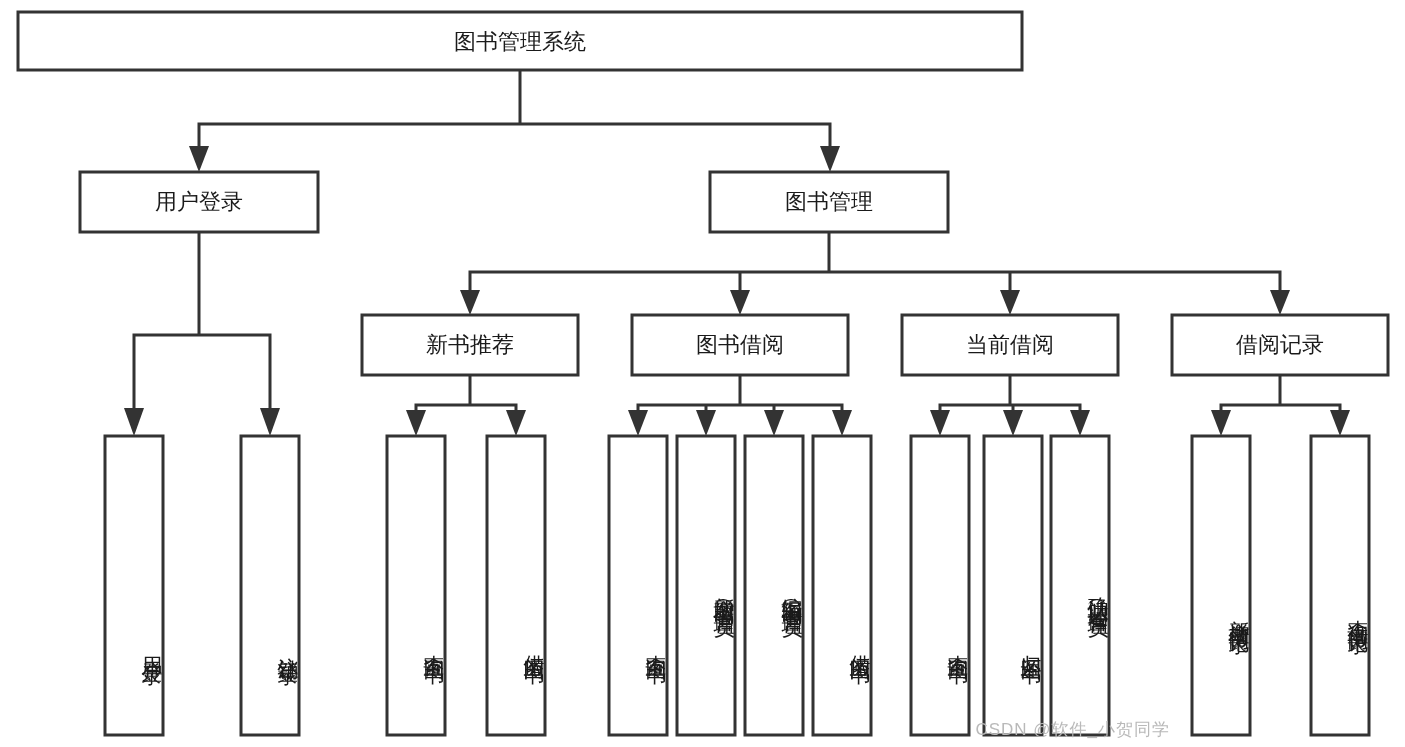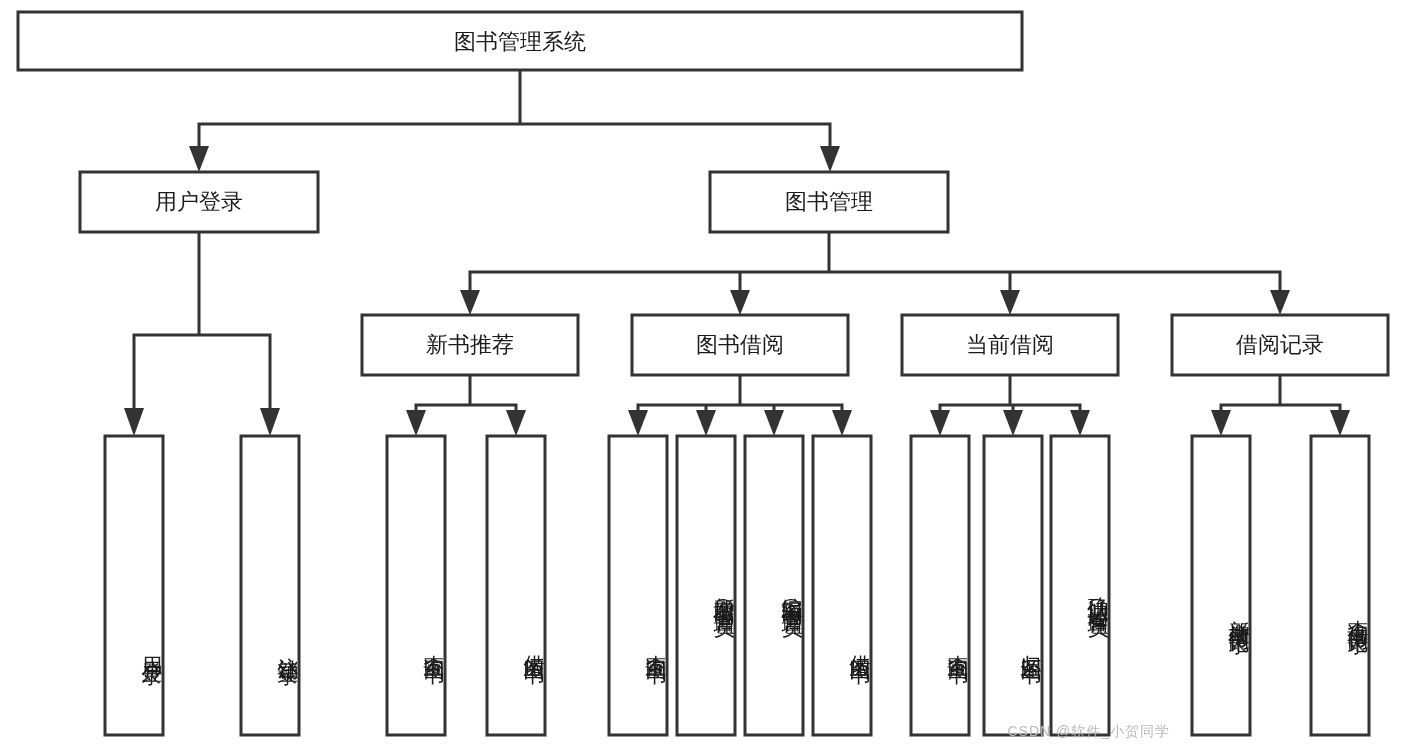--- a/index.html
+++ b/index.html
@@ -62,21 +62,21 @@
     align-items: flex-start;
     justify-content: center;
     white-space: nowrap;
     pointer-events: none;
   }
   .watermark {
     position: absolute;
     right: 12px;
     bottom: 6px;
     font-family: "Liberation Sans", "DejaVu Sans", sans-serif;
-    font-size: 14px;
+    font-size: 17px;
     color: #b9b9b9;
     white-space: nowrap;
     letter-spacing: 1px;
   }
 </style>
 </head>
 <body>
 
 <div id="diagram-root">
 

